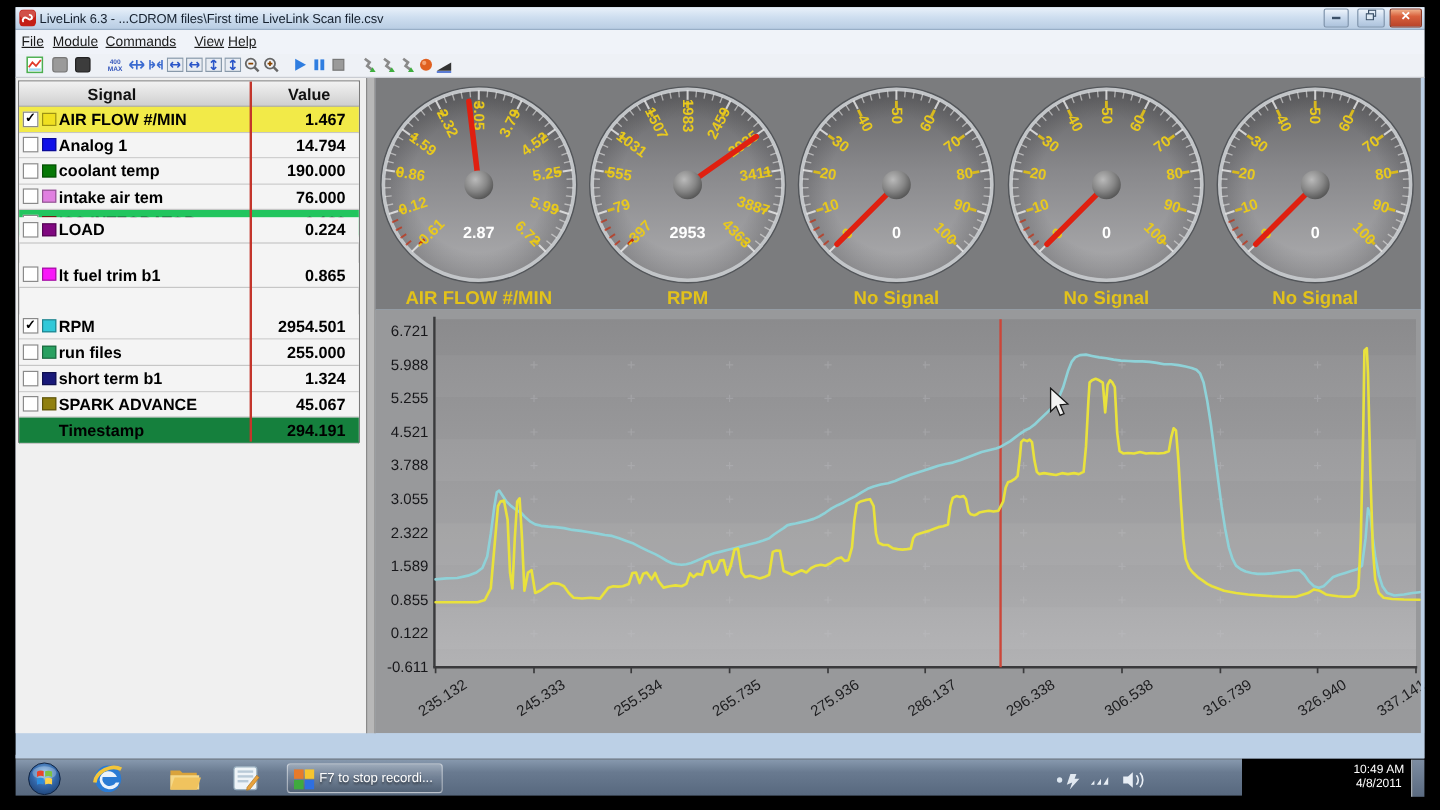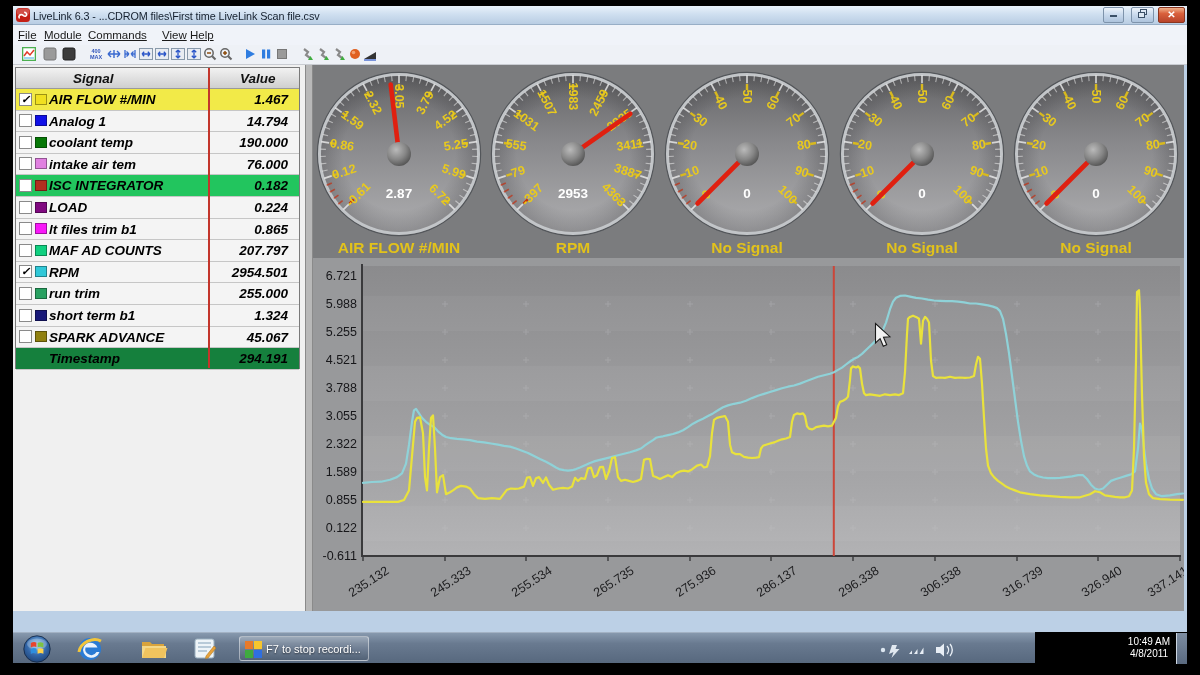--- a/index.html
+++ b/index.html
@@ -10,21 +10,21 @@
 #titletxt { position:absolute; left:20px; top:4px; font-size:10.8px; letter-spacing:-0.1px; color:#15202e; white-space:nowrap; }
 .capbtn { position:absolute; top:1px; height:16px; border:1px solid #7e93ab; border-radius:2px;
   background:linear-gradient(#eef4fb, #cbdbee 45%, #adc3dc); text-align:center; color:#33475c;
   font-size:10px; line-height:14px; }
 #menubar { position:absolute; left:0; top:19px; width:1174px; height:20px; background:#f0f3f9; }
 .mi { position:absolute; top:4px; font-size:11.5px; color:#1a1a1a;text-decoration:underline; }
 #toolbar { position:absolute; left:0; top:39px; width:1174px; height:20px; background:#eef1f6;
   border-bottom:1px solid #c9ccd2; }
 .tbi { position:absolute; top:2px; width:14px; height:14px; }
 #client { position:absolute; left:0; top:59px; width:1174px; height:546px; }
-#leftpanel { position:absolute; left:0; top:0; width:292px; height:546px; background:#f0f0f0;font-style:italic; }
+#leftpanel { position:absolute; left:0; top:0; width:292px; height:546px; background:#f0f0f0; }
 #tbl { position:absolute; left:2px; top:2px; width:285px; height:302px;
   border:1px solid #7a7a7a; background:#f4f4f4; font-weight:bold; }
 #thead { position:absolute; left:0; top:0; width:100%; height:21px;
   background:linear-gradient(#f2f2f2,#cfcfcf); border-bottom:1px solid #9a9a9a;
   font-size:13.5px; color:#111; }
 .trow { position:absolute; left:0; width:100%; height:21.6px; border-bottom:1px solid #c6c6c6;
   font-size:13.5px; color:#000; }
 .cb { position:absolute; left:3px; top:3.5px; width:13px; height:13px; background:#fff;
   border:1px solid #8a8a8a; font-size:11px; line-height:12px; text-align:center; color:#000; }
 .ck { position:relative; top:-1px; font-weight:bold; }
@@ -187,48 +187,42 @@
             <span class="sw" style="background:#e080e0"></span>
             <span class="nm" style="left:33px">intake air tem</span>
             <span class="vl">76.000</span>
           </div>
           <div class="trow" style="top:107.4px;background:#22c55e">
             <span class="cb"></span>
             <span class="sw" style="background:#b03020"></span>
             <span class="nm" style="left:33px">ISC INTEGRATOR</span>
             <span class="vl">0.182</span>
           </div>
-          <div class="trow" style="top:129.0px;background:#f4f4f4">
+          <div class="trow" style="top:113px;background:#f4f4f4">
             <span class="cb"></span>
             <span class="sw" style="background:#800880"></span>
             <span class="nm" style="left:33px">LOAD</span>
             <span class="vl">0.224</span>
           </div>
           <div class="trow" style="top:150.6px;background:#f4f4f4">
             <span class="cb"></span>
             <span class="sw" style="background:#f818f8"></span>
-            <span class="nm" style="left:33px">lt files trim b1</span>
+            <span class="nm" style="left:33px">lt fuel trim b1</span>
             <span class="vl">0.865</span>
-          </div>
-          <div class="trow" style="top:172.2px;background:#f4f4f4">
-            <span class="cb"></span>
-            <span class="sw" style="background:#10d080"></span>
-            <span class="nm" style="left:33px">MAF AD COUNTS</span>
-            <span class="vl">207.797</span>
           </div>
           <div class="trow" style="top:193.8px;background:#f4f4f4">
             <span class="cb"><span class="ck">✓</span></span>
             <span class="sw" style="background:#30c8d8"></span>
             <span class="nm" style="left:33px">RPM</span>
             <span class="vl">2954.501</span>
           </div>
           <div class="trow" style="top:215.4px;background:#f4f4f4">
             <span class="cb"></span>
             <span class="sw" style="background:#28a060"></span>
-            <span class="nm" style="left:33px">run trim</span>
+            <span class="nm" style="left:33px">run files</span>
             <span class="vl">255.000</span>
           </div>
           <div class="trow" style="top:237.0px;background:#f4f4f4">
             <span class="cb"></span>
             <span class="sw" style="background:#181878"></span>
             <span class="nm" style="left:33px">short term b1</span>
             <span class="vl">1.324</span>
           </div>
           <div class="trow" style="top:258.6px;background:#f4f4f4">
             <span class="cb"></span>

